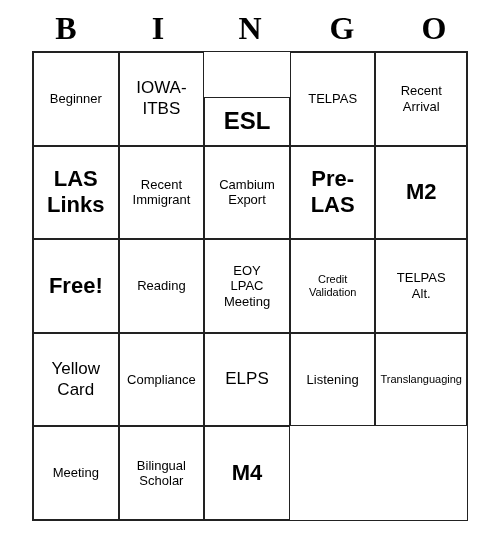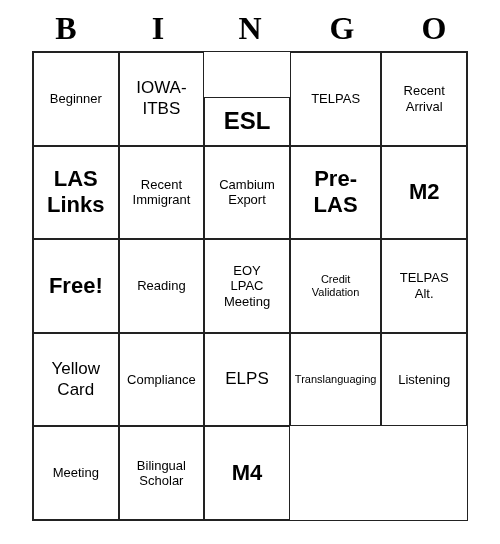--- a/index.html
+++ b/index.html
@@ -141,25 +141,25 @@
     </div>
     <div class="bingo-cell cell-medium">
       <span>Yellow<br>Card</span>
     </div>
     <div class="bingo-cell cell-normal">
       <span>Compliance</span>
     </div>
     <div class="bingo-cell cell-medium">
       <span>ELPS</span>
     </div>
+    <div class="bingo-cell cell-normal">
+      <span>Listening</span>
+    </div>
     <div class="bingo-cell cell-small">
       <span>Translanguaging</span>
-    </div>
-    <div class="bingo-cell cell-normal">
-      <span>Listening</span>
     </div>
     <div class="bingo-cell cell-normal">
       <span>Meeting</span>
     </div>
     <div class="bingo-cell cell-normal">
       <span>Bilingual<br>Scholar</span>
     </div>
     <div class="bingo-cell cell-large">
       <span>M4</span>
     </div>

